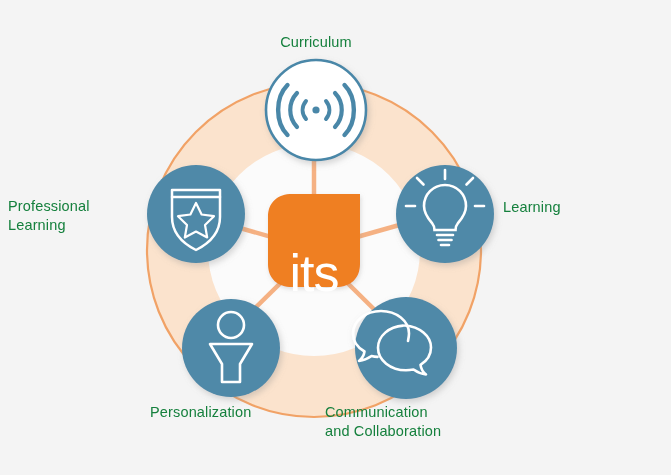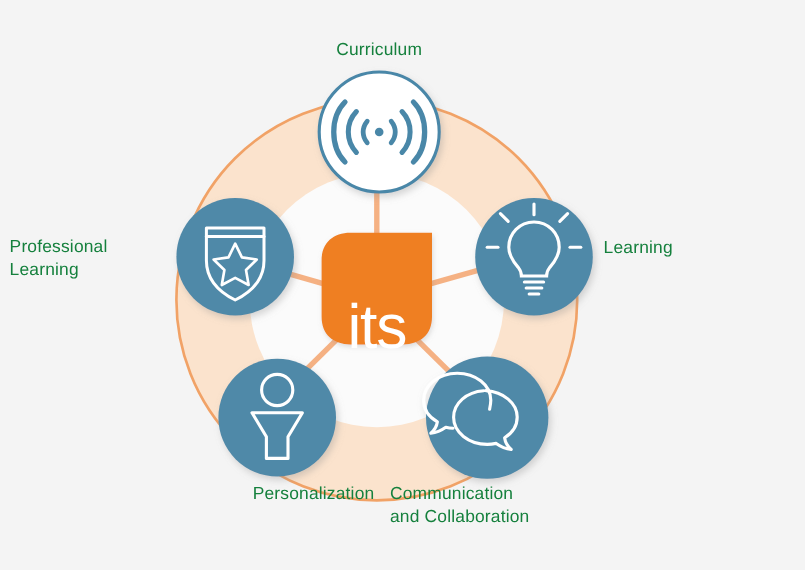--- a/index.html
+++ b/index.html
@@ -53,21 +53,21 @@
   #label-professional {
     left: 8px;
     top: 197px;
     width: 132px;
     text-align: left;
   }
   #label-personalization {
     left: 150px;
     top: 403px;
     width: 162px;
-    text-align: right;
+    text-align: left;
   }
   #label-communication {
     left: 325px;
     top: 403px;
     width: 160px;
     text-align: left;
   }
   #logo-text {
     position: absolute;
     left: 268px;

